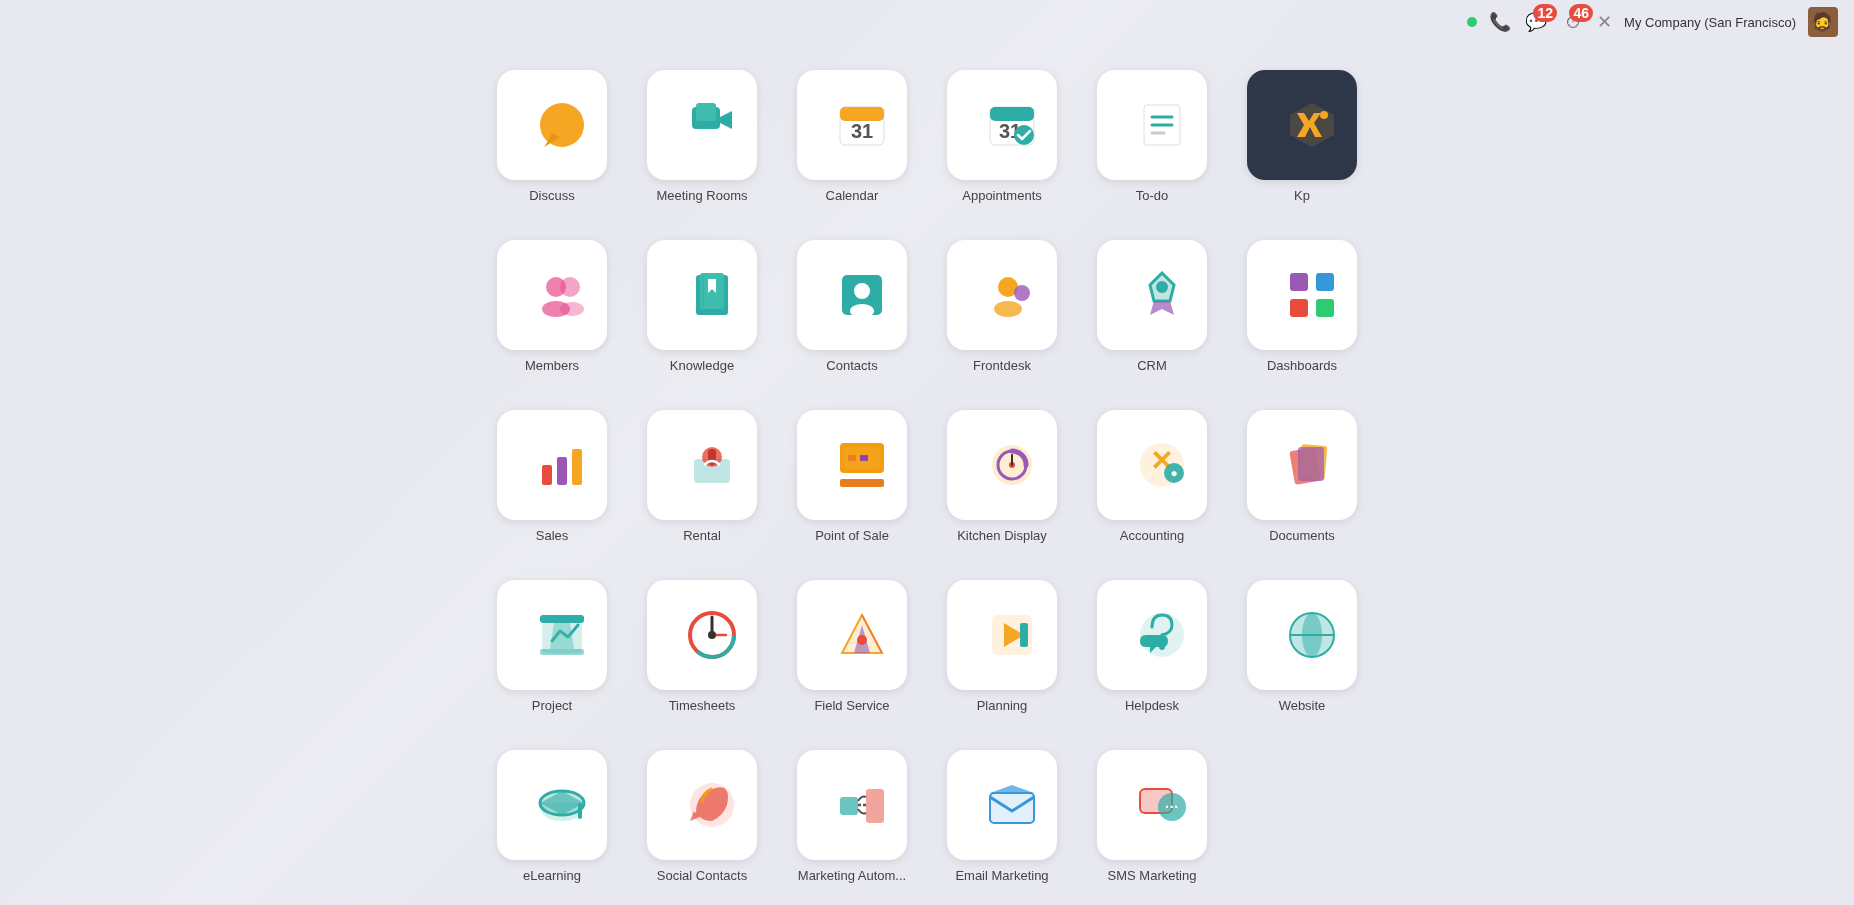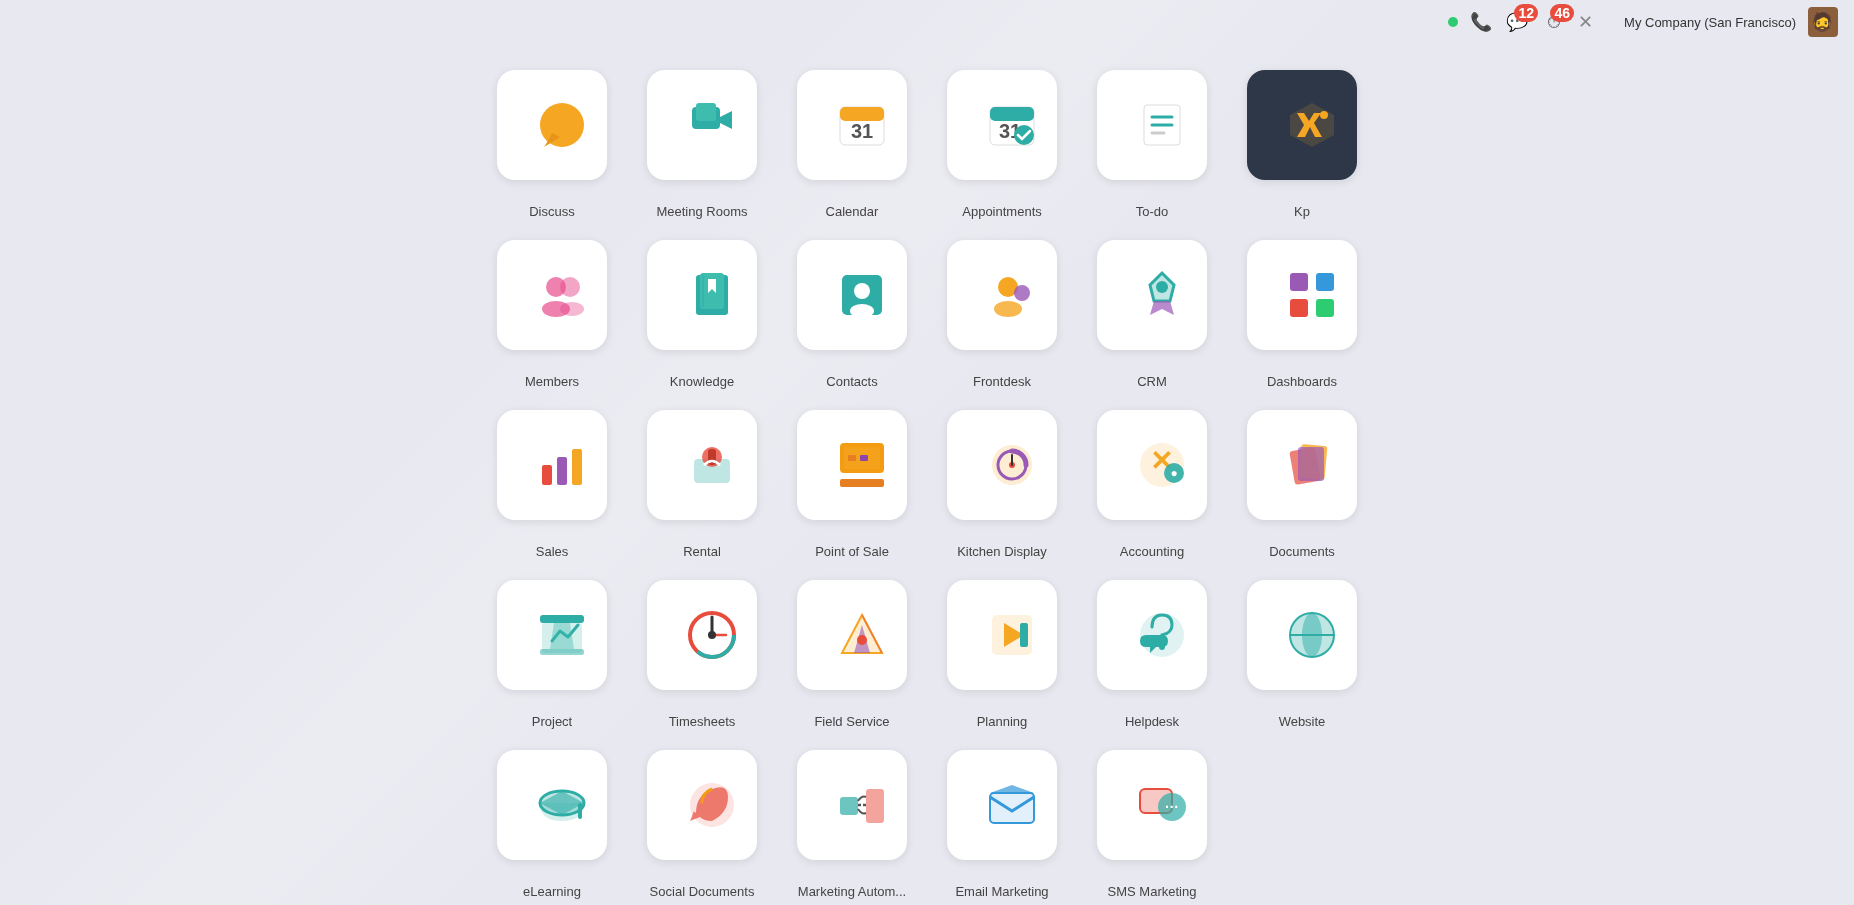--- a/index.html
+++ b/index.html
@@ -61,21 +61,20 @@
       border-radius: 10px;
       padding: 1px 4px;
       min-width: 16px;
       text-align: center;
     }
 
     .topbar-company {
       font-size: 13px;
       color: #333;
       cursor: pointer;
-      margin-left: 19px;
     }
 
     .topbar-avatar {
       width: 30px; height: 30px;
       border-radius: 4px;
       background: #8b5e3c;
       overflow: hidden;
       display: flex; align-items: center; justify-content: center;
       font-size: 18px;
     }
@@ -103,21 +102,21 @@
 
     .app-icon {
       width: 110px;
       height: 110px;
       background: white;
       border-radius: 18px;
       display: flex;
       align-items: center;
       justify-content: center;
       box-shadow: 0 2px 8px rgba(0,0,0,0.1);
-      margin-bottom: 24px;
+      margin-bottom: 8px;
       overflow: hidden;
       padding-left: 19px;
     }
 
     .app-icon svg {
       width: 60px;
       height: 60px;
     }
 
     .app-label {
@@ -433,21 +432,21 @@
       <div class="app-label">eLearning</div>
     </div>
     <div class="app-item">
       <div class="app-icon">
         <svg viewBox="0 0 60 60">
           <circle cx="30" cy="30" r="22" fill="#e74c3c" opacity="0.15"></circle>
           <path d="M14 38 Q14 20 30 14 Q46 8 46 22 Q46 38 30 46 Q22 46 18 42 L8 46 L12 36 Q12 37 14 38 Z" fill="#e74c3c" opacity="0.7"></path>
           <path d="M20 28 Q20 18 30 14" fill="none" stroke="#f39c12" stroke-width="3"></path>
         </svg>
       </div>
-      <div class="app-label">Social Documents</div>
+      <div class="app-label">Social Contacts</div>
     </div>
     <div class="app-item">
       <div class="app-icon">
         <svg viewBox="0 0 60 60">
           <rect x="8" y="22" width="18" height="18" rx="3" fill="#2eada6" opacity="0.7"></rect>
           <rect x="34" y="14" width="18" height="34" rx="3" fill="#e74c3c" opacity="0.5"></rect>
           <path d="M26 30 L34 30" stroke="#555" stroke-width="2.5" stroke-dasharray="3 2"></path>
           <path d="M26 26 Q30 20 34 22" stroke="#555" stroke-width="2" fill="none"></path>
           <path d="M26 34 Q30 40 34 38" stroke="#555" stroke-width="2" fill="none"></path>
         </svg>

